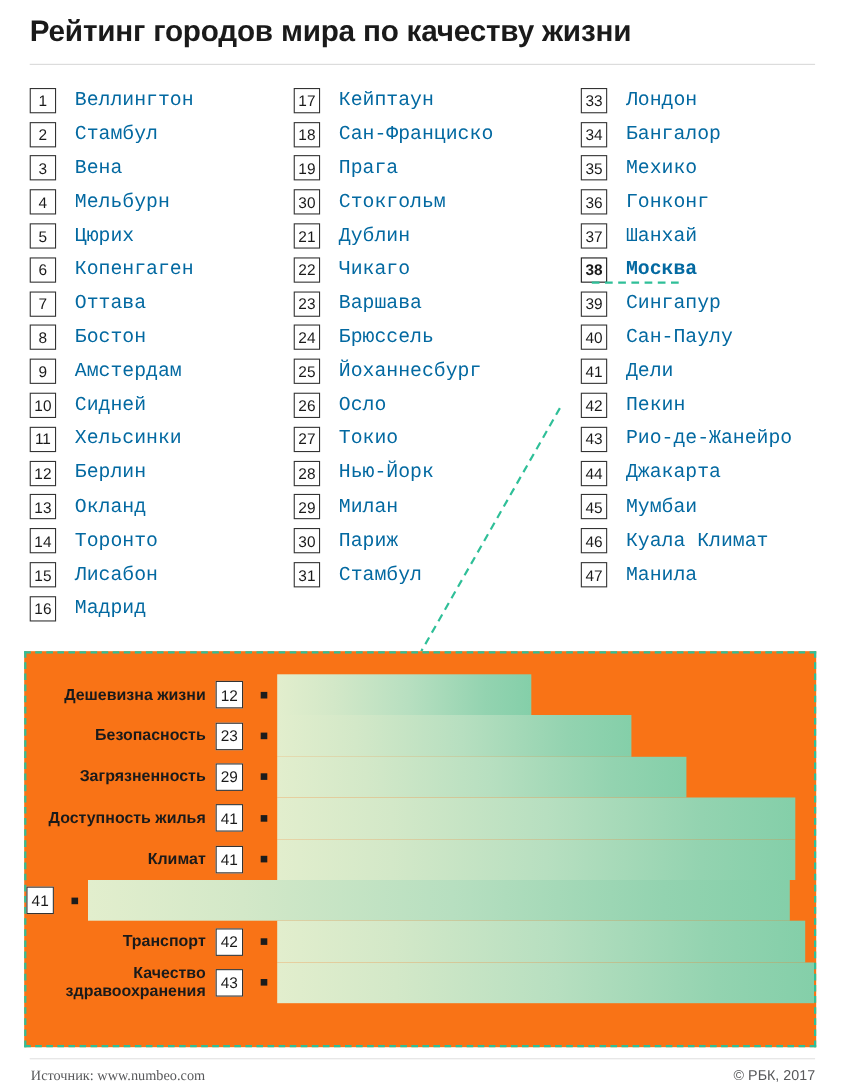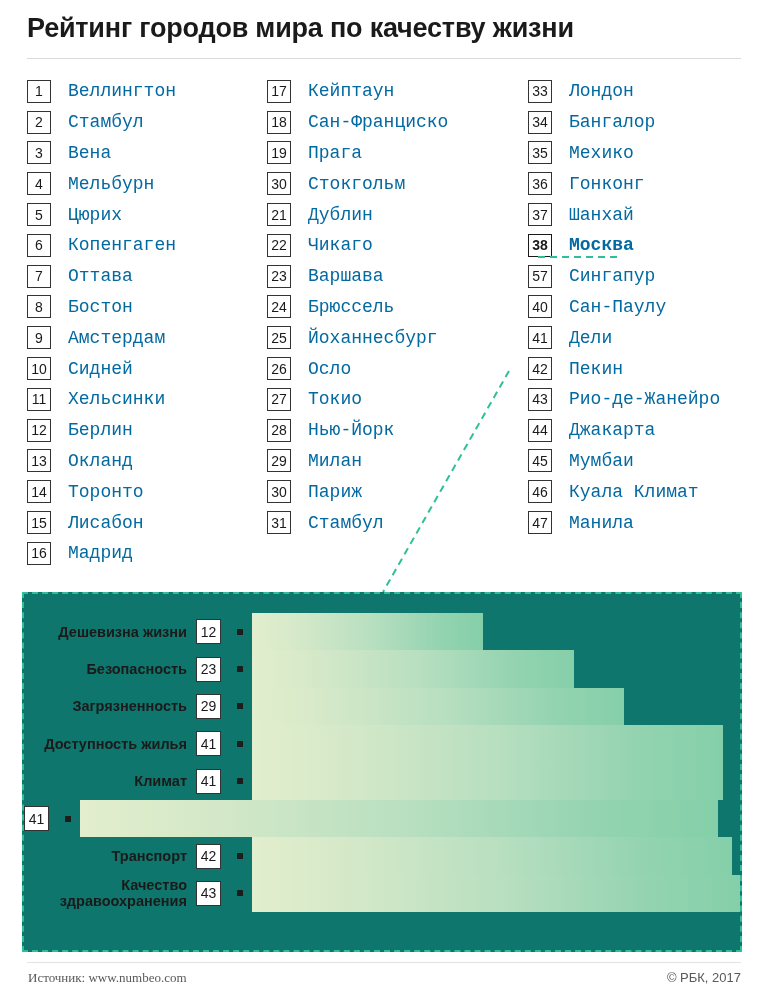--- a/index.html
+++ b/index.html
@@ -104,21 +104,21 @@
 
   
   #chart-panel {
     position: absolute;
     left: 22px;
     top: 592px;
     width: 720px;
     height: 360px;
     border: 2px dashed #2fbf98;
     box-sizing: border-box;
-    background: #0f766e;
+    background: #f97316;
   }
   #chart-rows {
     position: absolute;
     left: 0;
     top: 19px;
     width: 100%;
   }
   .chart-row {
     position: relative;
     height: 37.4px;
@@ -353,21 +353,21 @@
       </div>
       <div class="rank-row">
         <div class="rank-box">37</div>
         <div class="rank-name">Шанхай</div>
       </div>
       <div class="rank-row is-highlight">
         <div class="rank-box">38</div>
         <div class="rank-name">Москва</div>
       </div>
       <div class="rank-row">
-        <div class="rank-box">57</div>
+        <div class="rank-box">39</div>
         <div class="rank-name">Сингапур</div>
       </div>
       <div class="rank-row">
         <div class="rank-box">40</div>
         <div class="rank-name">Сан-Паулу</div>
       </div>
       <div class="rank-row">
         <div class="rank-box">41</div>
         <div class="rank-name">Дели</div>
       </div>

